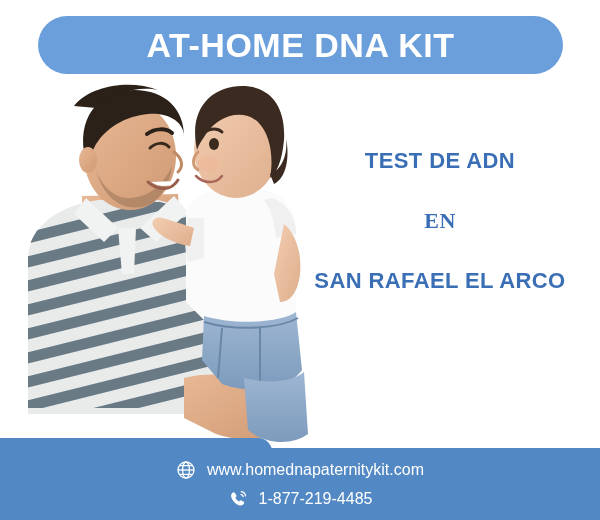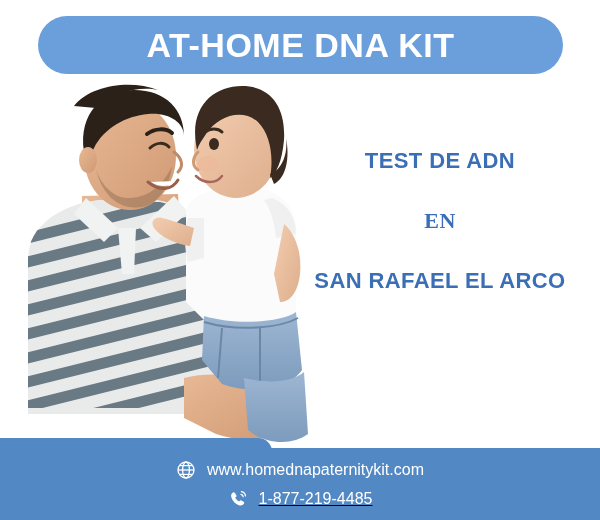--- a/index.html
+++ b/index.html
@@ -109,21 +109,21 @@
     padding-top: 7px;
     box-sizing: border-box;
   }
   .footer-row {
     display: flex;
     align-items: center;
     justify-content: center;
     gap: 11px;
     height: 29px;
   }
-  .footer-row.row2 { gap: 18px; text-decoration: underline; }
+  .footer-row.row2 { gap: 18px; }
   .contact-item {
     display: flex;
     align-items: center;
     gap: 11px;
   }
   .contact-text {
     color: #ffffff;
     font-size: 16px;
     font-weight: normal;
     line-height: 1;

